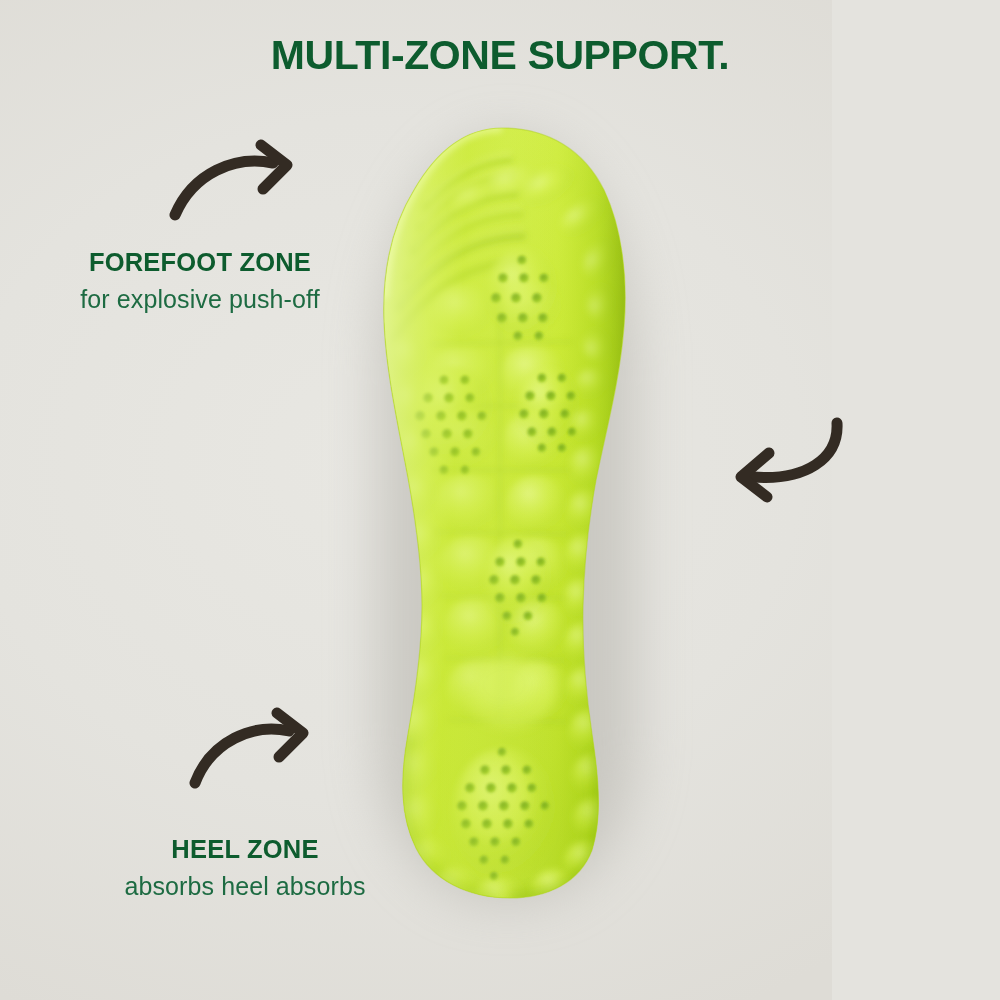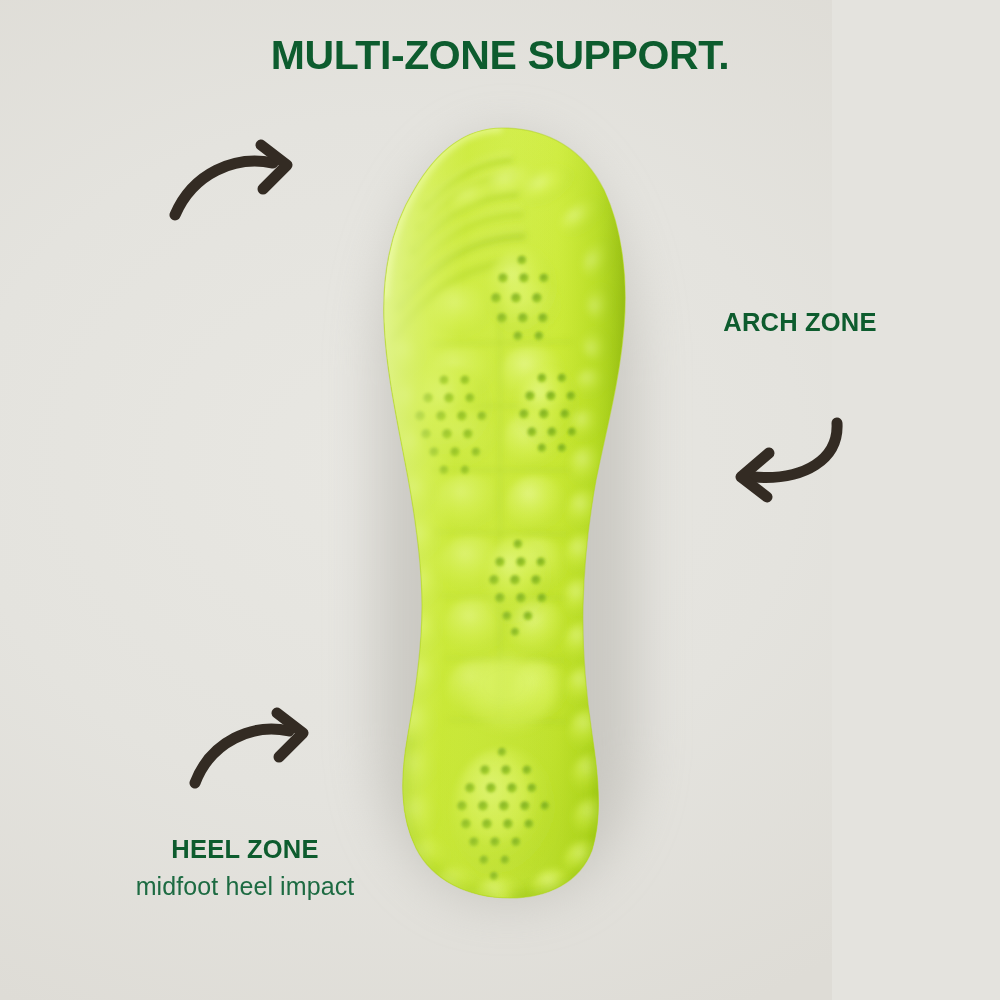--- a/index.html
+++ b/index.html
@@ -392,33 +392,36 @@
 
       <use href="#soleShape" fill="none" stroke="#aed419" stroke-width="1.2" opacity="0.5"></use>
     </svg>
   </div>
 
   <svg class="arrow" id="arrow-forefoot" width="145" height="92" viewBox="0 0 145 92">
     <path d="M 10 82 C 28 40 70 22 108 30" stroke="#332b23" stroke-width="11" fill="none" stroke-linecap="round"></path>
     <path d="M 96 12 L 122 32 L 98 56" stroke="#332b23" stroke-width="11" fill="none" stroke-linecap="round" stroke-linejoin="round"></path>
   </svg>
 
+  <div class="callout" id="callout-forefoot">
+    <div class="zone-name">FOREFOOT ZONE</div>
+    <div class="zone-desc">for explosive push-off</div>
+  </div>
 
   <div class="callout" id="callout-arch">
-    <div class="zone-name">ARCH ZONE</div>
   </div>
 
   <svg class="arrow" id="arrow-arch" width="122" height="88" viewBox="0 0 122 88">
     <path d="M 112 8 C 114 44 80 66 28 62" stroke="#332b23" stroke-width="11" fill="none" stroke-linecap="round"></path>
     <path d="M 44 38 L 16 62 L 42 82" stroke="#332b23" stroke-width="11" fill="none" stroke-linecap="round" stroke-linejoin="round"></path>
   </svg>
 
   <svg class="arrow" id="arrow-heel" width="140" height="90" viewBox="0 0 140 90">
     <path d="M 10 80 C 26 38 68 20 104 28" stroke="#332b23" stroke-width="11" fill="none" stroke-linecap="round"></path>
     <path d="M 92 10 L 118 30 L 94 54" stroke="#332b23" stroke-width="11" fill="none" stroke-linecap="round" stroke-linejoin="round"></path>
   </svg>
 
   <div class="callout" id="callout-heel">
     <div class="zone-name">HEEL ZONE</div>
-    <div class="zone-desc">midfoot heel impact</div>
+    <div class="zone-desc">absorbs heel absorbs</div>
   </div>
 
 </div>
 
 </body></html>

